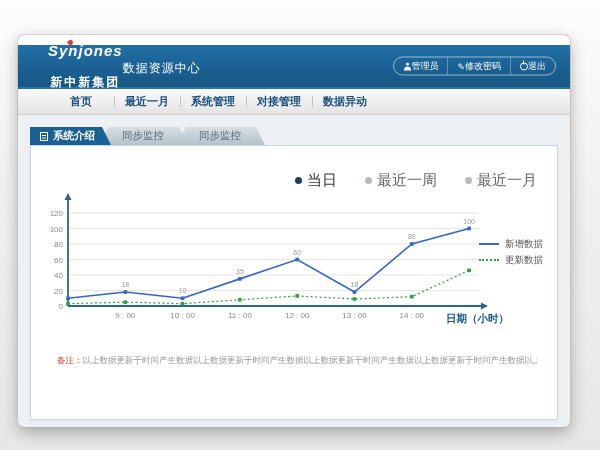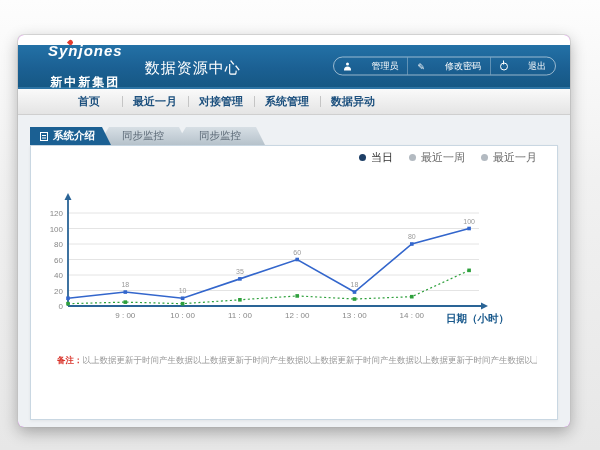--- a/index.html
+++ b/index.html
@@ -22,38 +22,38 @@
     border-bottom:2px solid #2d74a4;
     display:flex; align-items:center; position:relative; color:#fff;
   }
   .logo { margin-left:30px; position:relative; text-align:center; line-height:1.1; }
   .logo-en { font-size:15px; font-weight:700; font-style:italic; letter-spacing:1px; display:block; }
   .logo-cn { font-size:12px; font-weight:700; letter-spacing:2px; display:block;margin-top:16px; }
   .logo-accent {
     position:absolute; top:-3px; left:20px; width:5px; height:5px;
     background:#e23b2e; border-radius:50% 50% 50% 0; transform:rotate(45deg);
   }
-  .app-title { font-size:15px; letter-spacing:1px; margin-left:22px; margin-top:5px;text-align:right; }
+  .app-title { font-size:12px; letter-spacing:1px; margin-top:5px;text-align:right; }
   .user-pill {
     position:absolute; right:14px; top:50%; transform:translateY(-50%);
     display:flex; align-items:center; height:19px;
     border:1px solid rgba(255,255,255,.55); border-radius:10px; font-size:9px;
   }
-  .user-item { display:flex; align-items:center; gap:20px; padding:0 9px; cursor:pointer; height:100%; }
+  .user-item { display:flex; align-items:center; gap:0; padding:0 9px; cursor:pointer; height:100%; }
   .user-item + .user-item { border-left:1px solid rgba(255,255,255,.30); }
   .icon-person { width:8px; height:8px; position:relative; display:inline-block; }
   .icon-person::before { content:""; position:absolute; left:2.5px; top:0; width:3.2px; height:3.2px; border-radius:50%; background:#fff; }
   .icon-person::after  { content:""; position:absolute; left:.6px; bottom:0; width:7px; height:3.6px; border-radius:3.5px 3.5px 0 0; background:#fff; }
   .icon-edit { font-size:9px; line-height:8px; }
   .icon-power { width:8px; height:8px; border:1.2px solid #fff; border-radius:50%; display:inline-block; position:relative; }
   .icon-power::after { content:""; position:absolute; left:2.1px; top:-2.4px; width:1.4px; height:3.4px; background:#fff; }
   
   .nav {
     height:26px; background:linear-gradient(180deg,#fafafa,#e4e4e4);
-    border-bottom:1px solid #cfcfcf; display:flex; padding-left:38px;
+    border-bottom:1px solid #cfcfcf; display:flex; padding-left:30px;
   }
   .nav-item {
     min-width:66px; display:flex; align-items:center; justify-content:center;
     font-size:11px; font-weight:700; color:#1b4f7d; cursor:pointer; position:relative; padding:0 4px;
   }
   .nav-item + .nav-item::before { content:""; position:absolute; left:0; top:7px; bottom:7px; width:1px; background:#c5c5c5; }
   
   .content { background:#eef1f4; height:calc(100% - 80px); padding:12px 12px 0; }
   .tabbar { display:flex; height:18px; position:relative; }
   .tab { height:18px; display:flex; align-items:center; font-size:10.5px; cursor:pointer; position:relative; }
@@ -68,37 +68,37 @@
   }
   .tab.inactive.t2 { z-index:2; }
   .tab.inactive.t3 { z-index:1; }
   .icon-doc { width:8px; height:9px; border:1px solid #fff; position:relative; display:inline-block; }
   .icon-doc::after { content:""; position:absolute; left:1px; top:2px; width:4px; height:1px; background:#fff; box-shadow:0 2.5px 0 #fff; }
   
   .panel {
     position:relative; background:#fff; border:1px solid #c9d7e2; height:275px;
     box-shadow:0 1px 3px rgba(0,0,0,.06);
   }
-  .radios { position:absolute; top:4px; right:20px; display:flex; gap:16px; font-size:11px; color:#666; align-items:center; }
+  .radios { position:absolute; top:25px; right:20px; display:flex; gap:28px; font-size:15px; color:#666; align-items:center; }
   .radio { display:flex; align-items:center; gap:5px; cursor:pointer; }
   .radio-dot { width:7px; height:7px; border-radius:50%; background:#b3bac1; }
   .radio.selected .radio-dot { background:#1e3f66; }
   .radio.selected { color:#333; }
   .ylabel { position:absolute; left:10px; top:26px; font-size:11px; font-weight:700; color:#19598c; }
   #chart { position:absolute; left:0; top:40px; }
   .legend { position:absolute; right:14px; top:90px; font-size:9.5px; color:#555; }
   .legend-row { display:flex; align-items:center; gap:6px; height:16px; }
   .swatch { width:20px; display:inline-block; }
   .swatch.solid  { border-top:2px solid #3366cc; }
   .swatch.dotted { border-top:2px dotted #2ea03c; }
   .note {
     position:absolute; left:26px; right:20px; bottom:52px;
     font-size:8.5px; color:#999; white-space:nowrap; overflow:hidden;
   }
-  .note-label { color:#d9342b; font-weight:700;margin-top:8px; }
+  .note-label { color:#d9342b; font-weight:400;margin-top:8px; }
 </style>
 </head>
 <body>
 
 <div class="window">
   <div class="win-top"></div>
 
   <div class="header">
     <div class="logo">
       <span class="logo-accent"></span>
@@ -118,22 +118,22 @@
       <div class="user-item">
         <span class="icon-power"></span>
         <span>退出</span>
       </div>
     </div>
   </div>
 
   <div class="nav">
     <div class="nav-item">首页</div>
     <div class="nav-item">最近一月</div>
+    <div class="nav-item">系统管理</div>
     <div class="nav-item">对接管理</div>
-    <div class="nav-item">系统管理</div>
     <div class="nav-item">数据异动</div>
   </div>
 
   <div class="content">
     <div class="tabbar">
       <div class="tab active">
         <span class="icon-doc"></span>
         <span>系统介绍</span>
       </div>
       <div class="tab inactive t2">
@@ -206,19 +206,29 @@
           <rect x="35.2" y="115.875" width="3.6" height="3.6" fill="#2ea03c"></rect>
           <rect x="92.5" y="114.325" width="3.6" height="3.6" fill="#2ea03c"></rect>
           <rect x="149.79999999999998" y="115.875" width="3.6" height="3.6" fill="#2ea03c"></rect>
           <rect x="207.09999999999997" y="112" width="3.6" height="3.6" fill="#2ea03c"></rect>
           <rect x="264.4" y="108.125" width="3.6" height="3.6" fill="#2ea03c"></rect>
           <rect x="321.7" y="111.22500000000001" width="3.6" height="3.6" fill="#2ea03c"></rect>
           <rect x="378.99999999999994" y="108.9" width="3.6" height="3.6" fill="#2ea03c"></rect>
           <rect x="436.29999999999995" y="82.55" width="3.6" height="3.6" fill="#2ea03c"></rect>
         </svg>
 
+      <div class="legend">
+        <div class="legend-row">
+          <span class="swatch solid"></span>
+          <span>新增数据</span>
+        </div>
+        <div class="legend-row">
+          <span class="swatch dotted"></span>
+          <span>更新数据</span>
+        </div>
+      </div>
 
       <div class="note">
         <span class="note-label">备注：</span><span>以上数据更新于时间产生数据以上数据更新于时间产生数据以上数据更新于时间产生数据以上数据更新于时间产生数据以上数据更新于</span>
       </div>
     </div>
   </div>
 </div>
 
 </body></html>

